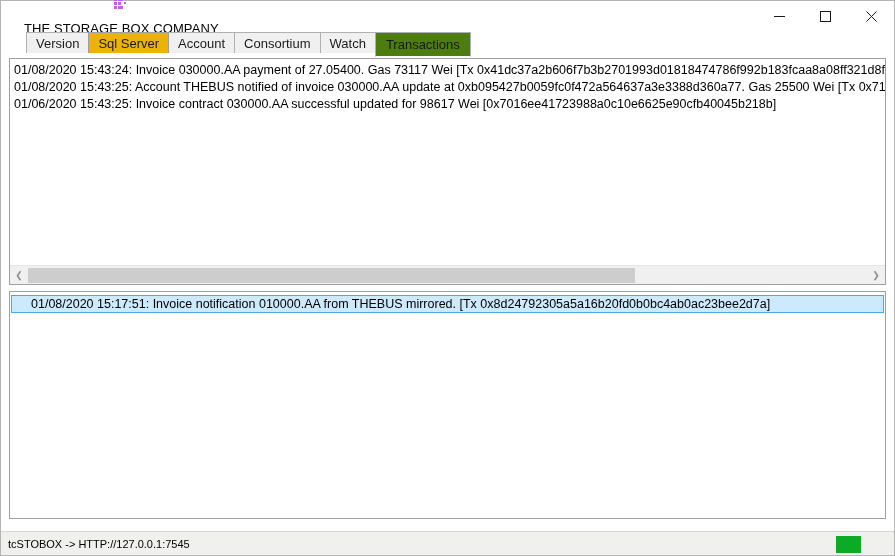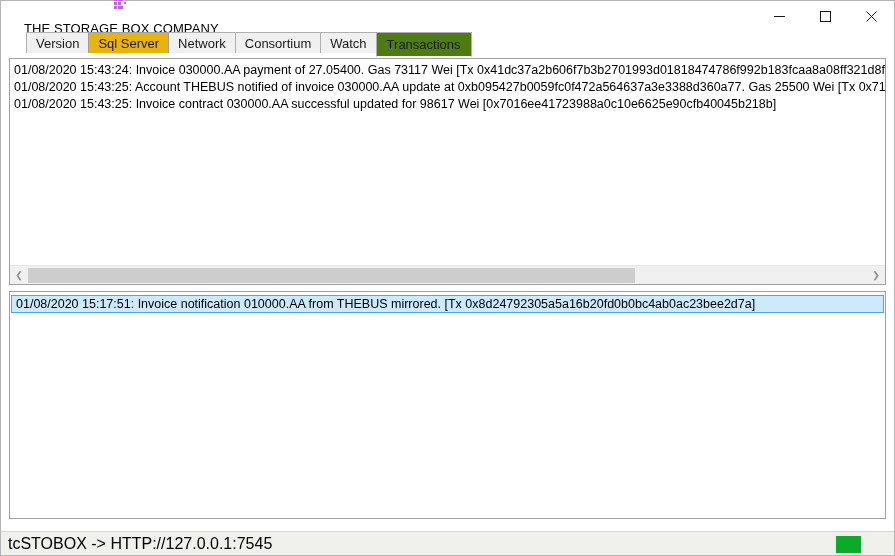--- a/index.html
+++ b/index.html
@@ -156,21 +156,21 @@
     padding-left: 4px;
     overflow: hidden;
     box-sizing: border-box;
   }
   .list-row.selected {
     background: #cdeafd;
     border: 1px dotted #4a4a4a;
     outline: 1px solid #4aa8e8;
     outline-offset: -1px;
     margin: 0 1px;
-    padding-left: 4px;
+    padding-left: 19px;
     height: 18px;
     line-height: 16px;
   }
 
   
   .hscroll {
     position: absolute;
     left: 0;
     right: 0;
     bottom: 0;
@@ -212,21 +212,21 @@
     min-height: 24px;
     background: #f0f0ed;
     border-top: 1px solid #d6d6d6;
     display: flex;
     align-items: center;
     position: relative;
     padding-left: 7px;
     box-sizing: border-box;
   }
   .status-text {
-    font-size: 16px;
+    font-size: 11px;
     color: #000000;
     white-space: nowrap;
   }
   .status-indicator {
     position: absolute;
     left: 835px;
     top: 4px;
     width: 25px;
     height: 17px;
     background: #0bab28;
@@ -278,33 +278,33 @@
             <line x1="10.5" y1="0.5" x2="0.5" y2="10.5" stroke="#1a1a1a" stroke-width="1"></line>
           </svg>
         </span>
       </button>
     </div>
   </div>
 
   <div class="tabstrip">
     <div class="tab">Version</div>
     <div class="tab hover">Sql Server</div>
-    <div class="tab">Network</div>
+    <div class="tab">Account</div>
     <div class="tab">Consortium</div>
     <div class="tab">Watch</div>
     <div class="tab active">Transactions</div>
   </div>
 
   <div class="content">
 
     <div class="listbox top">
       <div class="list-items">
         <div class="list-row">01/08/2020 15:43:24: Invoice 030000.AA payment of 27.05400. Gas 73117 Wei [Tx 0x41dc37a2b606f7b3b2701993d01818474786f992b183fcaa8a08ff321d8f3ab6]</div>
         <div class="list-row">01/08/2020 15:43:25: Account THEBUS notified of invoice 030000.AA update at 0xb095427b0059fc0f472a564637a3e3388d360a77. Gas 25500 Wei [Tx 0x712622f3eee</div>
-        <div class="list-row">01/08/2020 15:43:25: Invoice contract 030000.AA successful updated for 98617 Wei [0x7016ee41723988a0c10e6625e90cfb40045b218b]</div>
+        <div class="list-row">01/06/2020 15:43:25: Invoice contract 030000.AA successful updated for 98617 Wei [0x7016ee41723988a0c10e6625e90cfb40045b218b]</div>
       </div>
 
       <div class="hscroll">
         <div class="sb-arrow">❮</div>
         <div class="sb-track">
           <div class="sb-thumb" style="width: 607px;"></div>
         </div>
         <div class="sb-arrow">❯</div>
       </div>
     </div>

